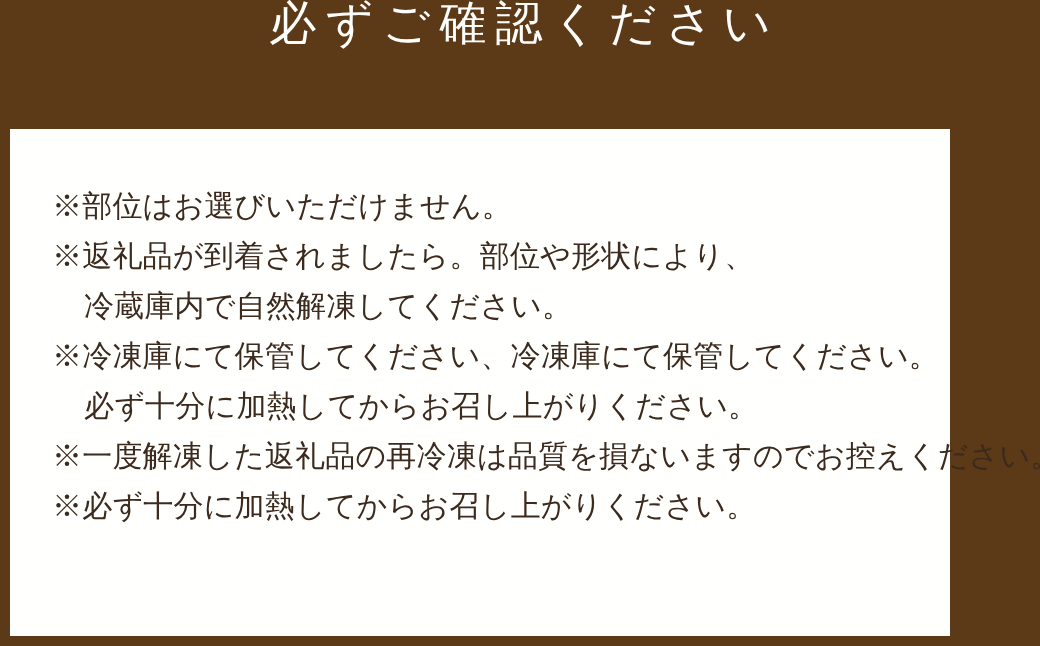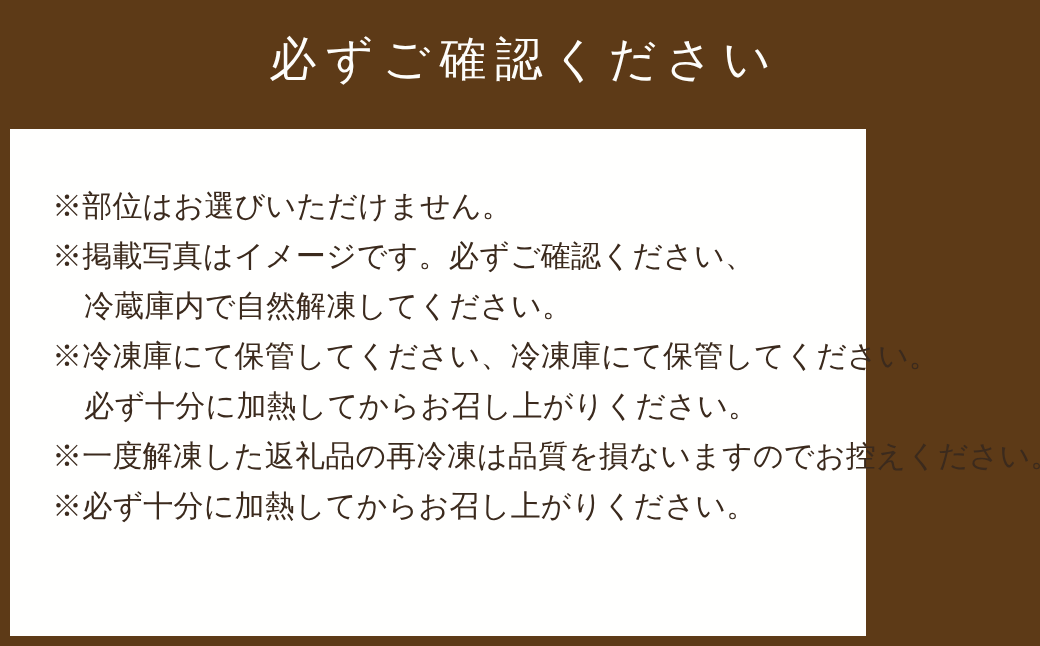--- a/index.html
+++ b/index.html
@@ -22,42 +22,42 @@
 
   
   .notice-header {
     position: absolute;
     left: 0;
     top: 0;
     width: 1040px;
     height: 123px;
     background: #5d3a17;
     display: flex;
-    align-items: center;
+    align-items: flex-start;
     justify-content: center;
   }
 
   .notice-title {
     color: #fdfdfb;
     font-family: "Liberation Serif", "DejaVu Serif", serif;
     font-size: 47px;
     font-weight: 400;
     letter-spacing: 9px;
     text-indent: 9px;
     line-height: 1;
     white-space: nowrap;
     padding-bottom: 4px;
   }
 
   
   .notice-body {
     position: absolute;
     left: 10px;
     top: 129px;
-    width: 856px;
+    width: 940px;
     height: 507px;
     background: #fffffe;
     box-sizing: border-box;
   }
 
   .notice-list {
     position: absolute;
     left: 42px;
     top: 52px;
     right: 10px;
@@ -86,21 +86,21 @@
 
 <div class="notice-card">
 
   <div class="notice-header">
     <div class="notice-title">必ずご確認ください</div>
   </div>
 
   <div class="notice-body">
     <ul class="notice-list">
         <li class="notice-line">※部位はお選びいただけません。</li>
-        <li class="notice-line">※掲載写真はイメージです。必ずご確認ください、</li>
+        <li class="notice-line">※返礼品が到着されましたら。部位や形状により、</li>
         <li class="notice-line indented">冷蔵庫内で自然解凍してください。</li>
         <li class="notice-line">※冷凍庫にて保管してください、冷凍庫にて保管してください。</li>
         <li class="notice-line indented">必ず十分に加熱してからお召し上がりください。</li>
         <li class="notice-line">※一度解凍した返礼品の再冷凍は品質を損ないますのでお控えください。</li>
         <li class="notice-line">※必ず十分に加熱してからお召し上がりください。</li>
       </ul>
   </div>
 
 </div>
 

